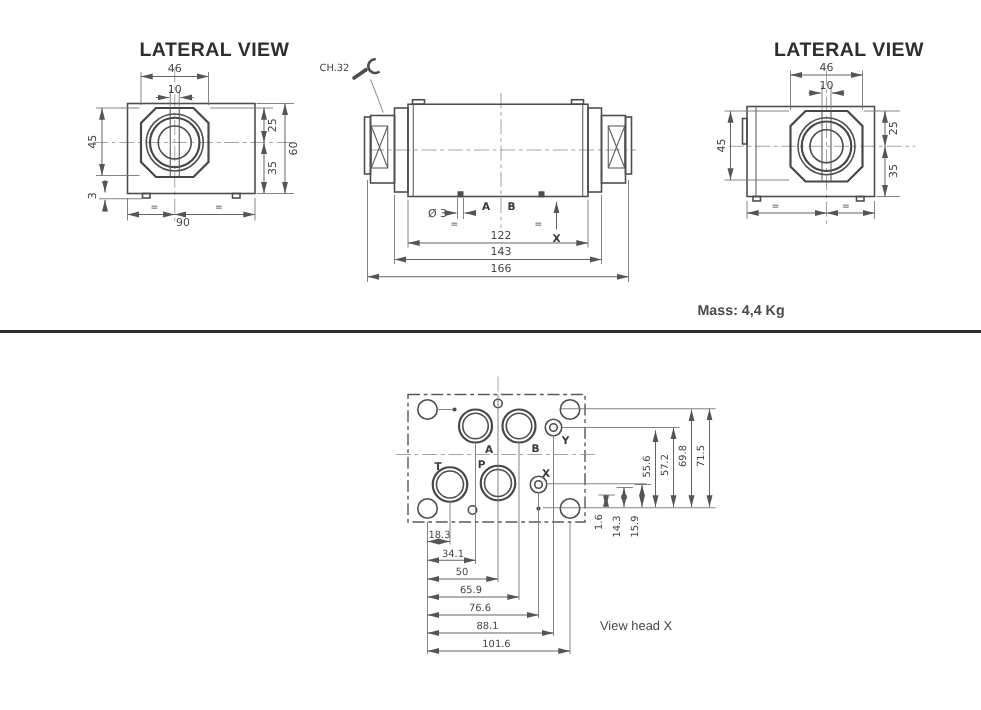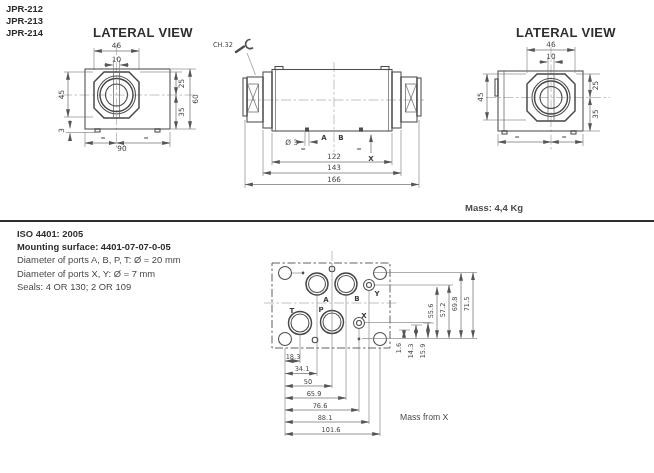--- a/index.html
+++ b/index.html
@@ -289,30 +289,18 @@
       <text class="t65" transform="translate(401,348) rotate(-90)" text-anchor="middle">1.6</text>
       <text class="t65" transform="translate(413,351) rotate(-90)" text-anchor="middle">14.3</text>
       <text class="t65" transform="translate(425,351) rotate(-90)" text-anchor="middle">15.9</text>
       <text class="t65" transform="translate(433,311) rotate(-90)" text-anchor="middle">55.6</text>
       <text class="t65" transform="translate(445,310) rotate(-90)" text-anchor="middle">57.2</text>
       <text class="t65" transform="translate(457,304) rotate(-90)" text-anchor="middle">69.8</text>
       <text class="t65" transform="translate(469,304) rotate(-90)" text-anchor="middle">71.5</text>
     </g>
   </svg>
 
-  <div class="abs models">
-    <div>JPR-212</div>
-    <div>JPR-213</div>
-    <div>JPR-214</div>
-  </div>
   <div class="abs lv-title lv-title-left">LATERAL VIEW</div>
   <div class="abs lv-title lv-title-right">LATERAL VIEW</div>
   <div class="abs mass">Mass: 4,4 Kg</div>
   <div class="abs divider"></div>
-  <div class="abs specs">
-    <div class="b">ISO 4401: 2005</div>
-    <div class="b">Mounting surface: 4401-07-07-0-05</div>
-    <div>Diameter of ports A, B, P, T: Ø = 20 mm</div>
-    <div>Diameter of ports  X, Y: Ø = 7 mm</div>
-    <div>Seals: 4 OR 130; 2 OR 109</div>
-  </div>
-  <div class="abs viewfrom">Mass from X</div>
+  <div class="abs viewfrom">View head X</div>
 </div>
 
 </body></html>

